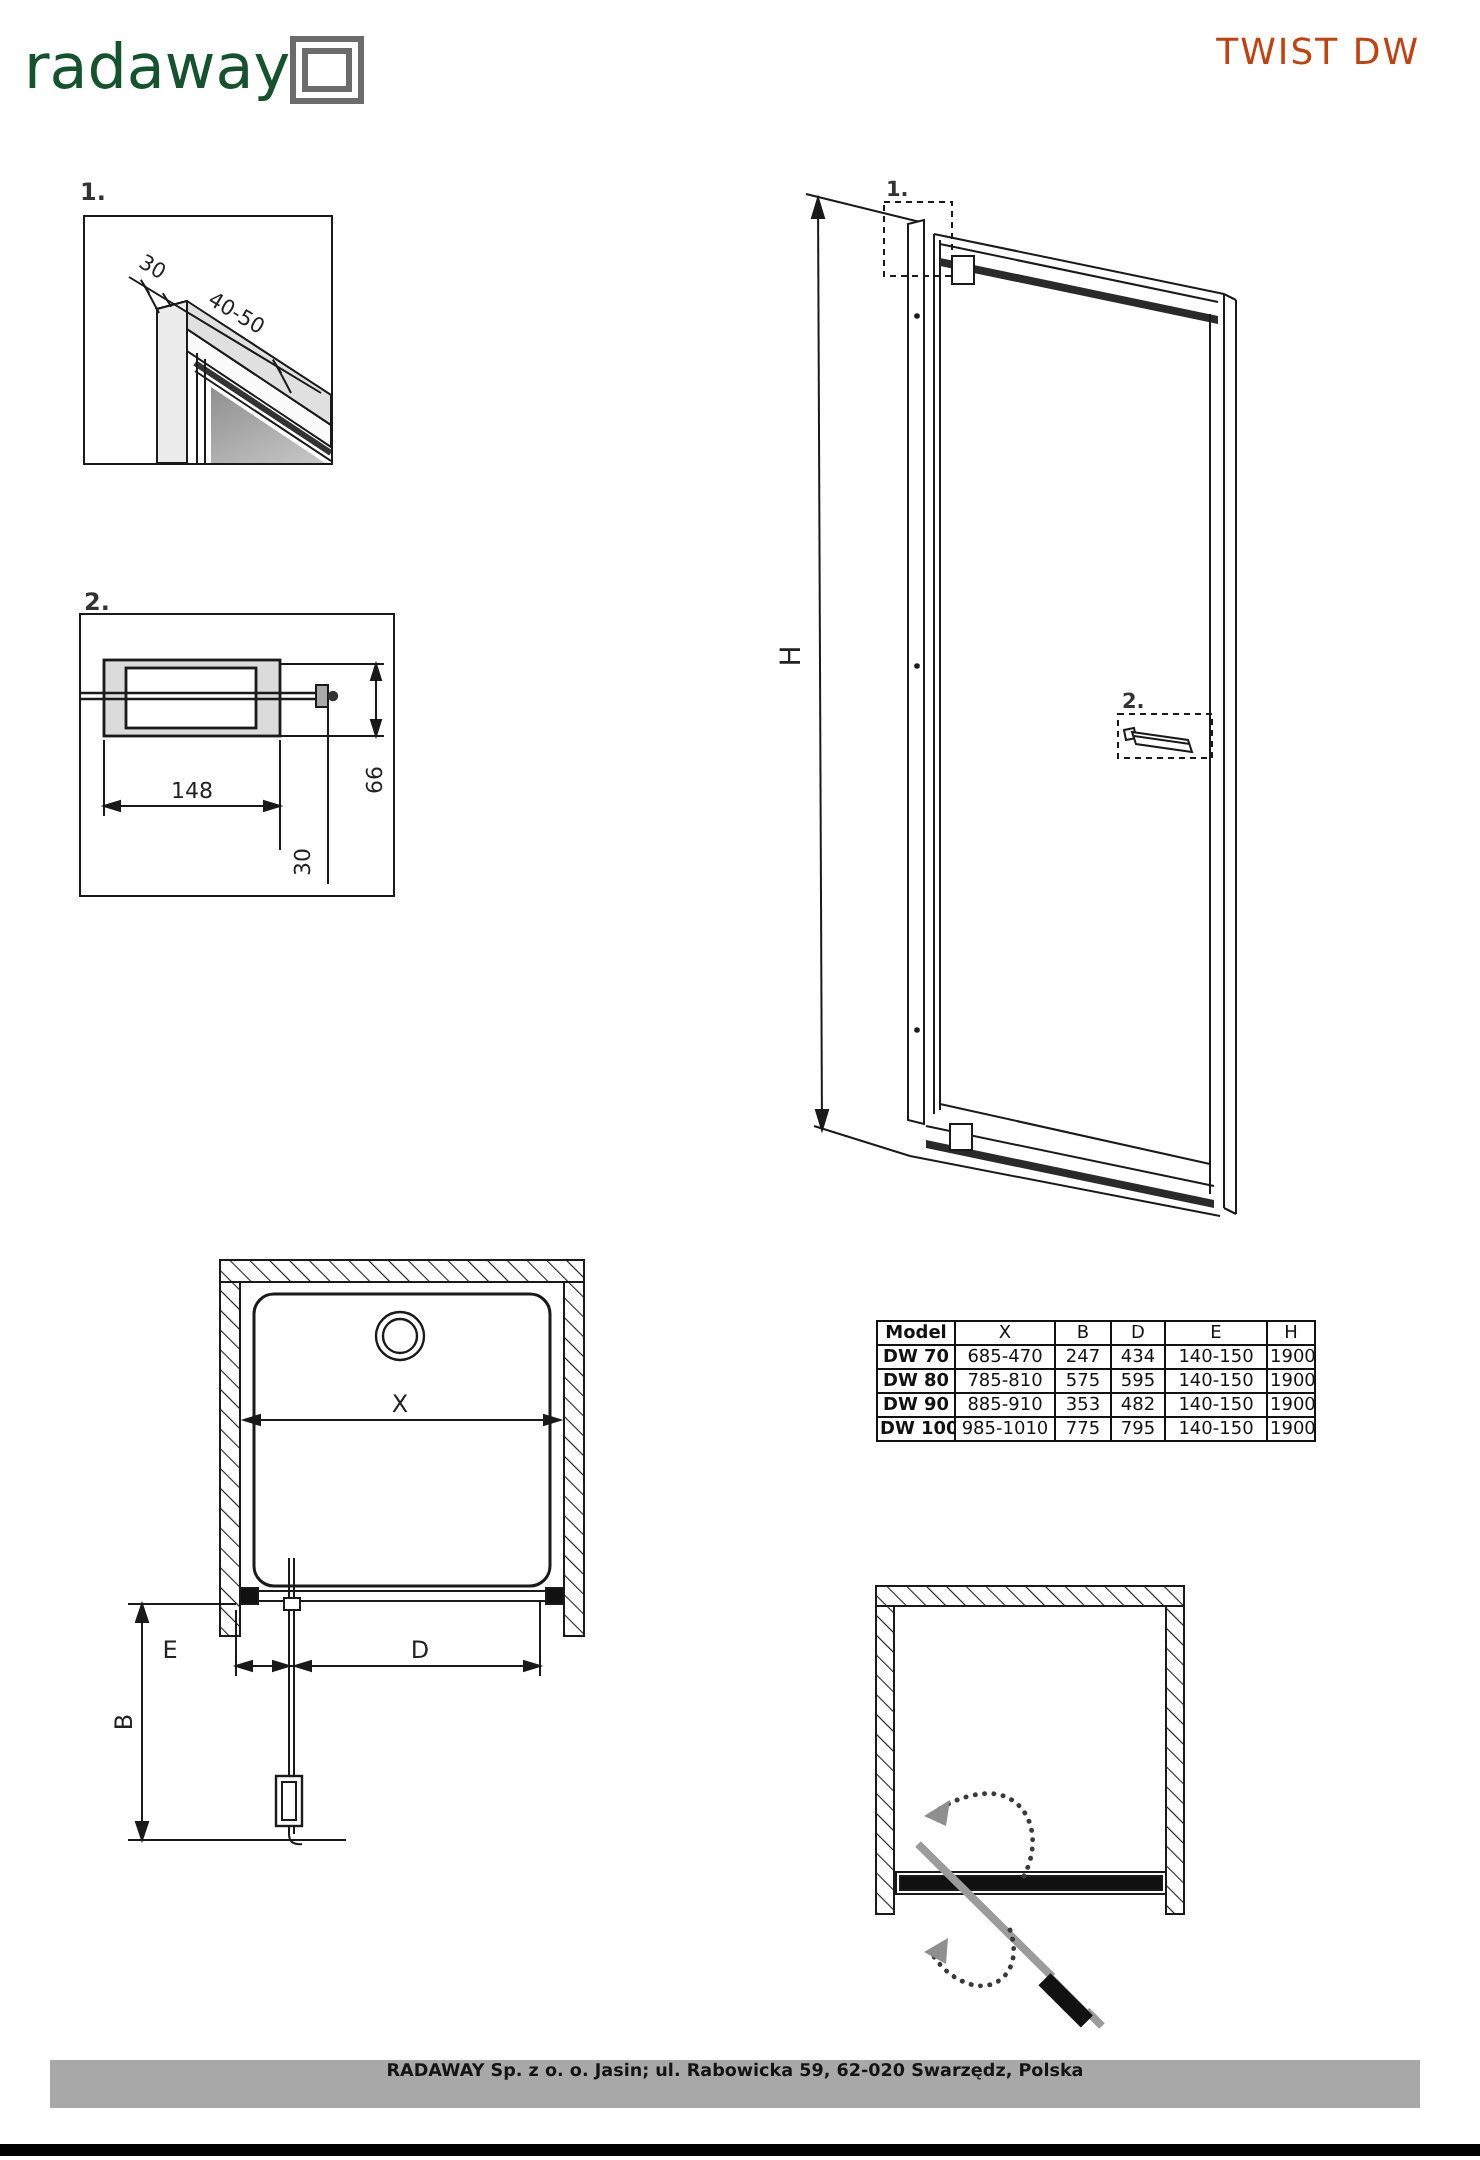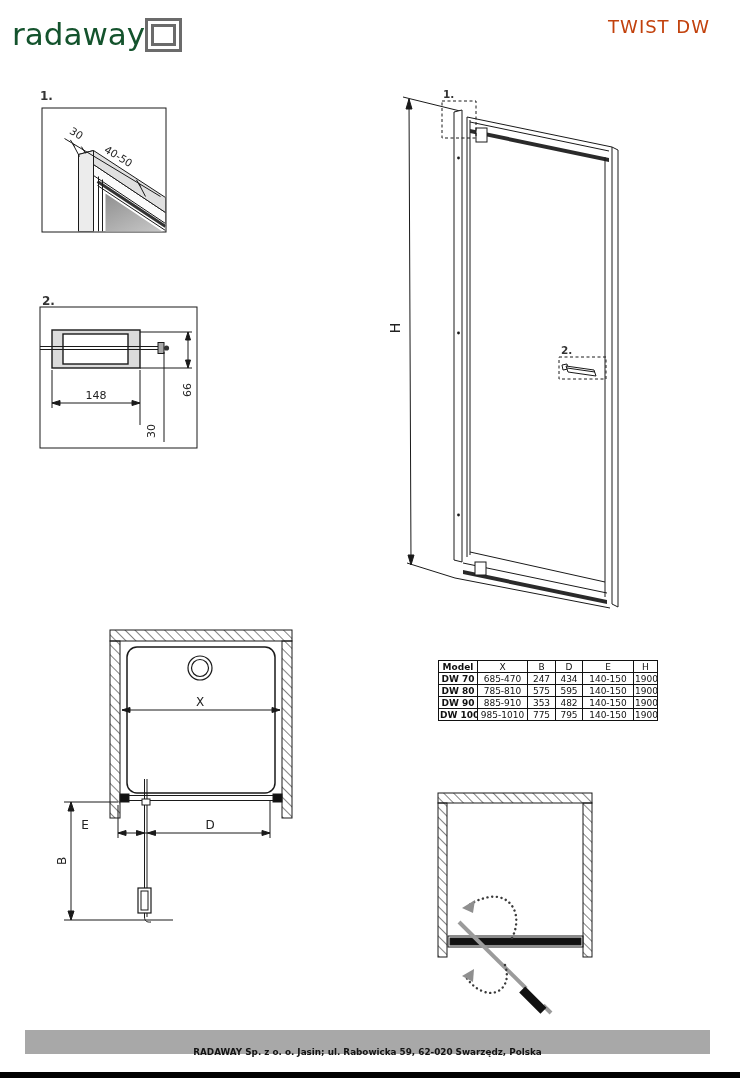--- a/index.html
+++ b/index.html
@@ -15,21 +15,21 @@
   #spec-table{position:absolute;left:438px;top:660px;border-collapse:collapse;table-layout:fixed;
               width:219px;font-size:9px;background:#fff;}
   #spec-table th,#spec-table td{border:1px solid #111;text-align:center;padding:0 1px;height:11px;
               line-height:10px;font-weight:normal;overflow:hidden;white-space:nowrap;}
   #spec-table th.model-h{font-weight:bold;}
   #spec-table td.model{font-weight:bold;}
   
   #footer-bar{left:25px;top:1030px;width:685px;height:24px;background:#a8a8a8;
               text-align:center;font-size:8.8px;font-weight:bold;color:#141414;}
   #footer-bar div{line-height:11.5px;}
-  #footer-bar div:first-child{padding-top:17px;}
+  #footer-bar div:first-child{padding-top:1px;}
   #bottom-rule{left:0;top:1072px;width:740px;height:6px;background:#000;}
   svg text{font-family:"DejaVu Sans","Liberation Sans",sans-serif;fill:#222;}
   .dimtxt{font-size:11px;}
   .marker{font-size:12px;font-weight:bold;fill:#333;}
   .marker-sm{font-size:10.5px;font-weight:bold;fill:#333;}
 </style>
 </head>
 <body>
 
 <div id="page">

